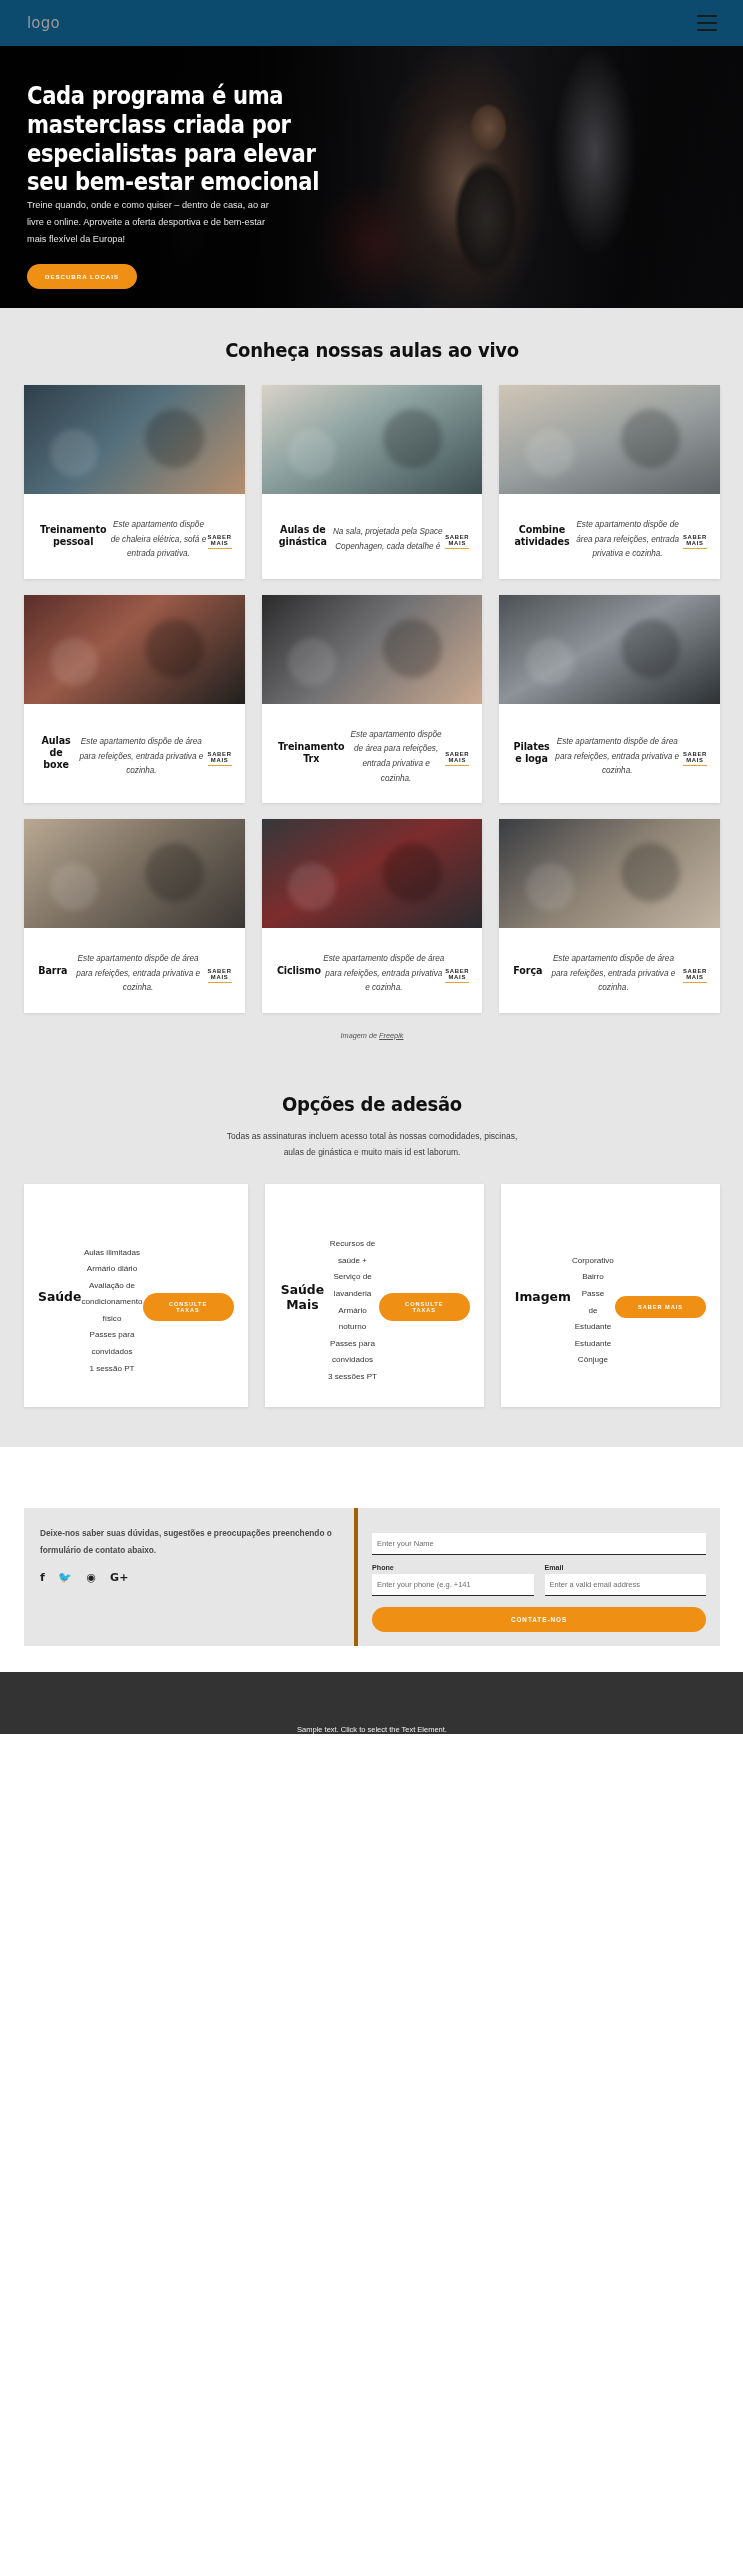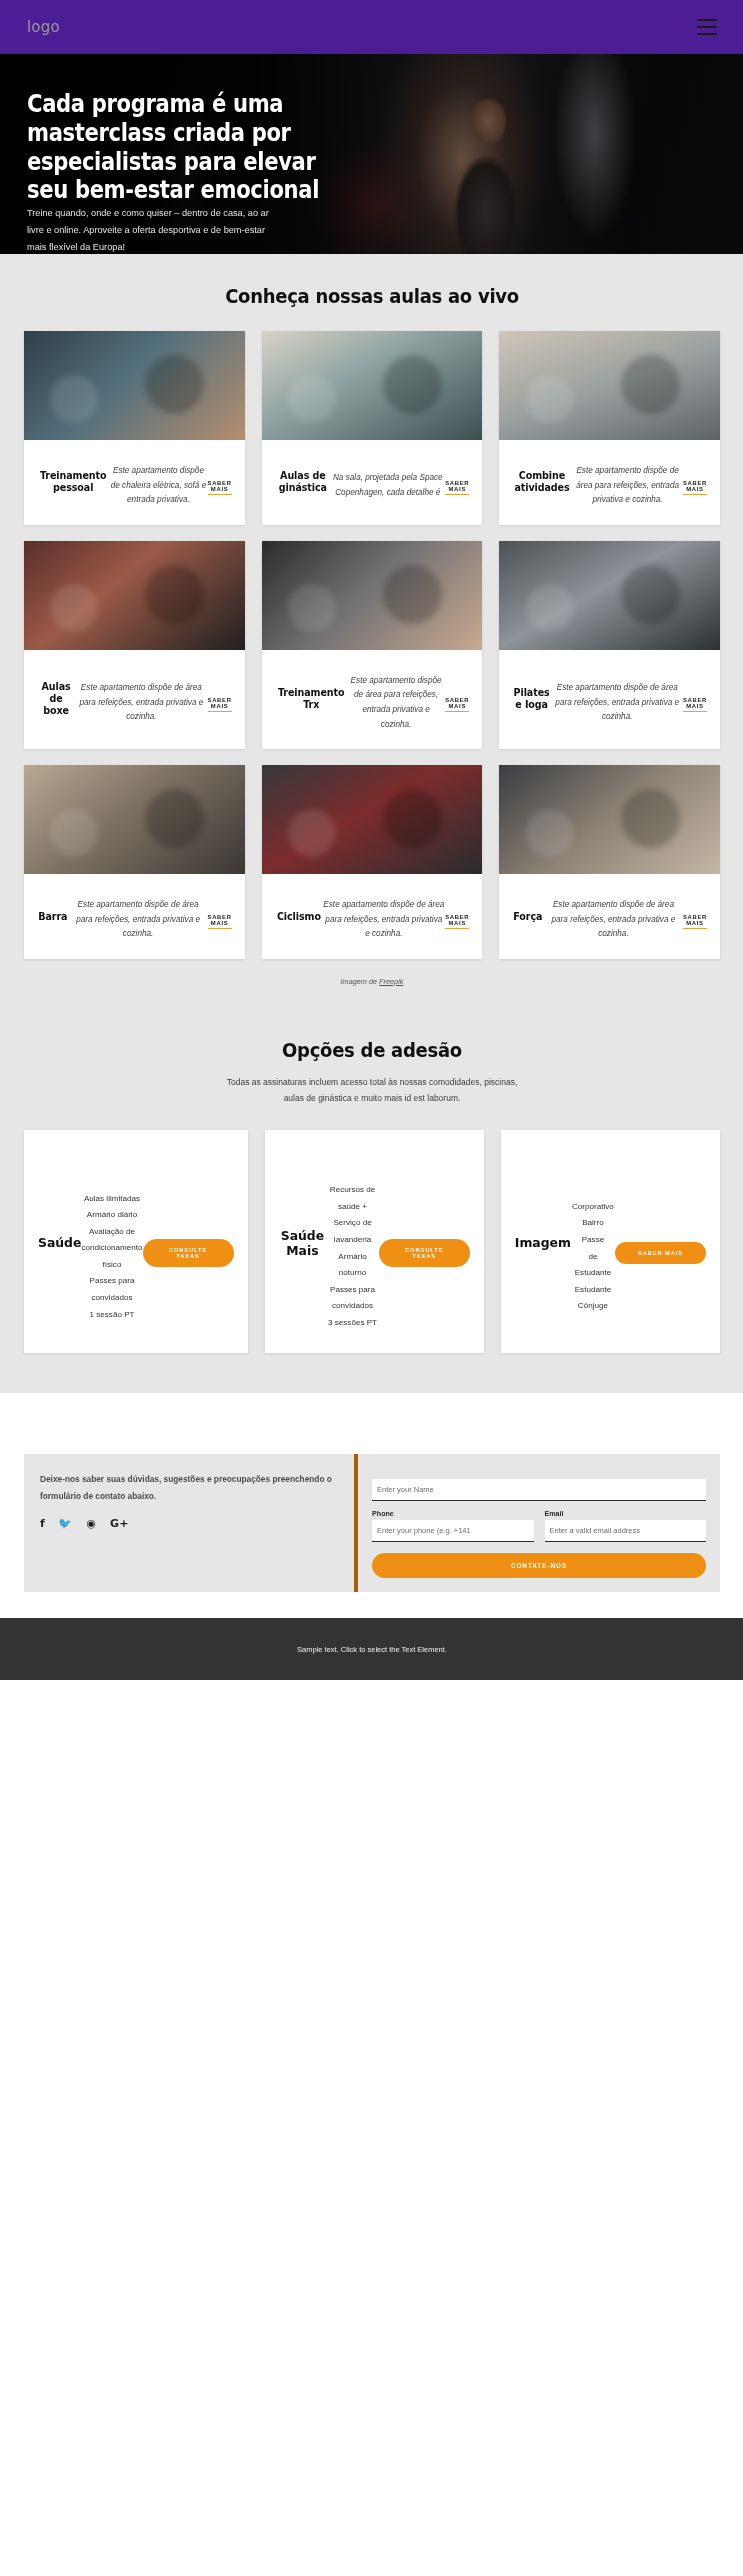--- a/index.html
+++ b/index.html
@@ -7,22 +7,22 @@
   body {
     font-family: "Liberation Sans", sans-serif;
     background: #ffffff;
     color: #2b2b2b;
     -webkit-font-smoothing: antialiased;
   }
   .page { width: 744px; position: relative; overflow: hidden; }
 
   
   .site-header {
-    height: 54px;
-    background: #4c1d95;
+    height: 46px;
+    background: #0c4a6e;
     display: flex;
     align-items: center;
     justify-content: space-between;
     padding: 0 27px;
   }
   .logo {
     font-family: "DejaVu Sans", sans-serif;
     font-size: 15px;
     color: #9a9a9a;
     letter-spacing: 0.2px;
@@ -31,21 +31,21 @@
   .burger {
     width: 20px; height: 16px;
     display: flex; flex-direction: column; justify-content: space-between;
     cursor: pointer;
   }
   .burger span { display: block; height: 2px; background: #1a1a1a; border-radius: 1px; }
 
   
   .hero {
     position: relative;
-    height: 200px;
+    height: 262px;
     overflow: hidden;
     background: #8b5cf6;
   }
   .hero-bg {
     position: absolute; inset: 0;
     background:
       radial-gradient(ellipse 119px 198px at 62% 52%, rgba(126,96,78,0.95) 0%, rgba(60,42,34,0.7) 38%, rgba(10,10,12,0) 72%),
       radial-gradient(ellipse 59px 149px at 80% 40%, rgba(150,150,158,0.55) 0%, rgba(30,30,36,0) 70%),
       radial-gradient(ellipse 40px 119px at 25% 55%, rgba(170,172,180,0.30) 0%, rgba(12,12,14,0) 70%),
       radial-gradient(ellipse 89px 89px at 50% 75%, rgba(120,35,30,0.45) 0%, rgba(10,10,12,0) 70%),
@@ -311,21 +311,21 @@
     padding: 9px 10px;
     width: 100%;
     margin-top: 2px;
   }
 
   
   .footer {
     background: #333333;
     height: 62px;
     display: flex;
-    align-items: center;
+    align-items: flex-end;
     justify-content: center;
   }
   .footer-text {
     color: #f0f0f0;
     font-size: 7.5px;
   }
 </style>
 </head>
 <body>
 

